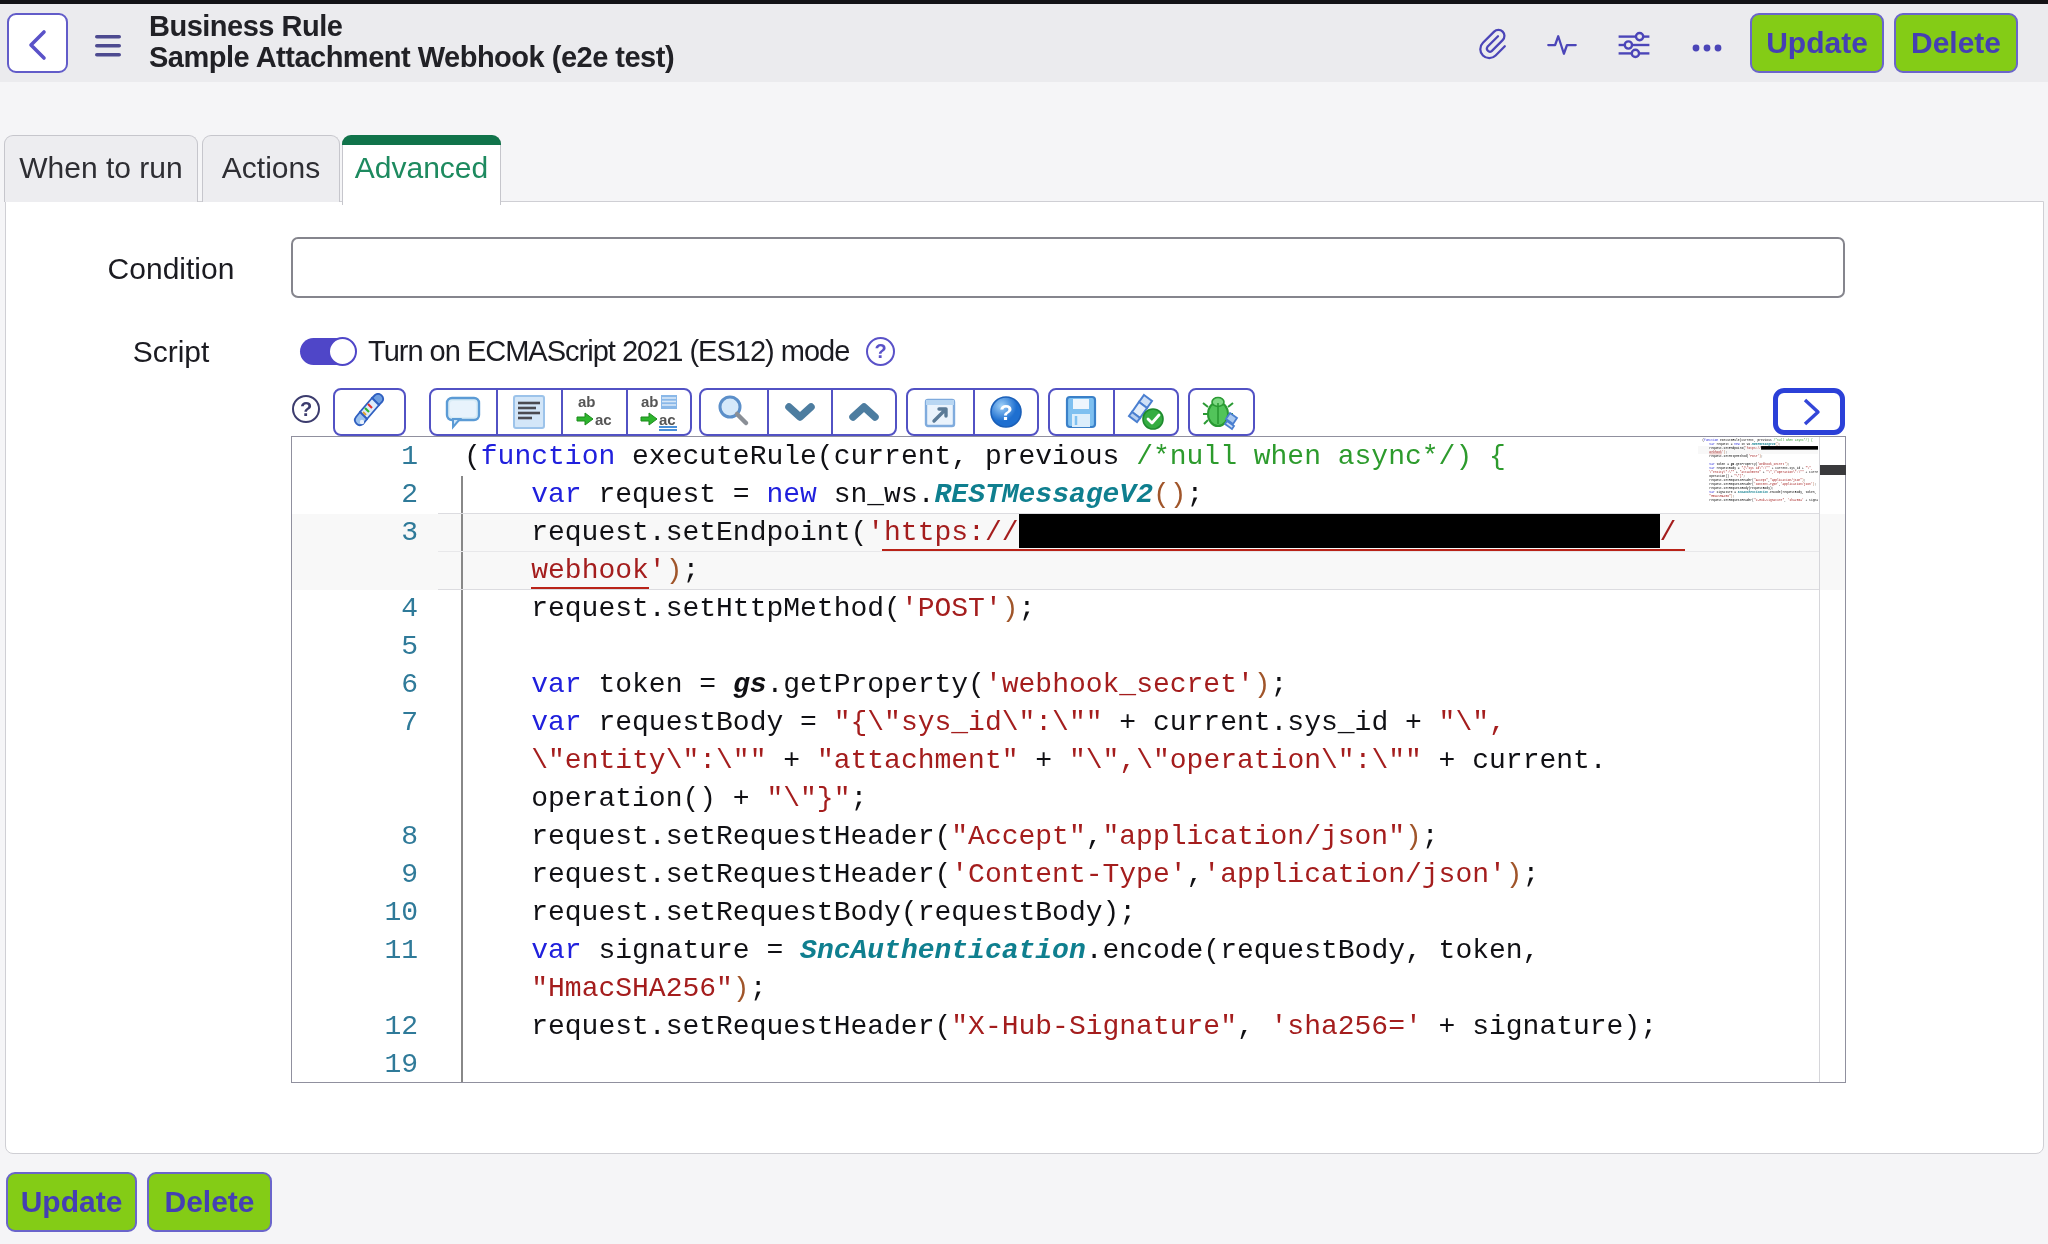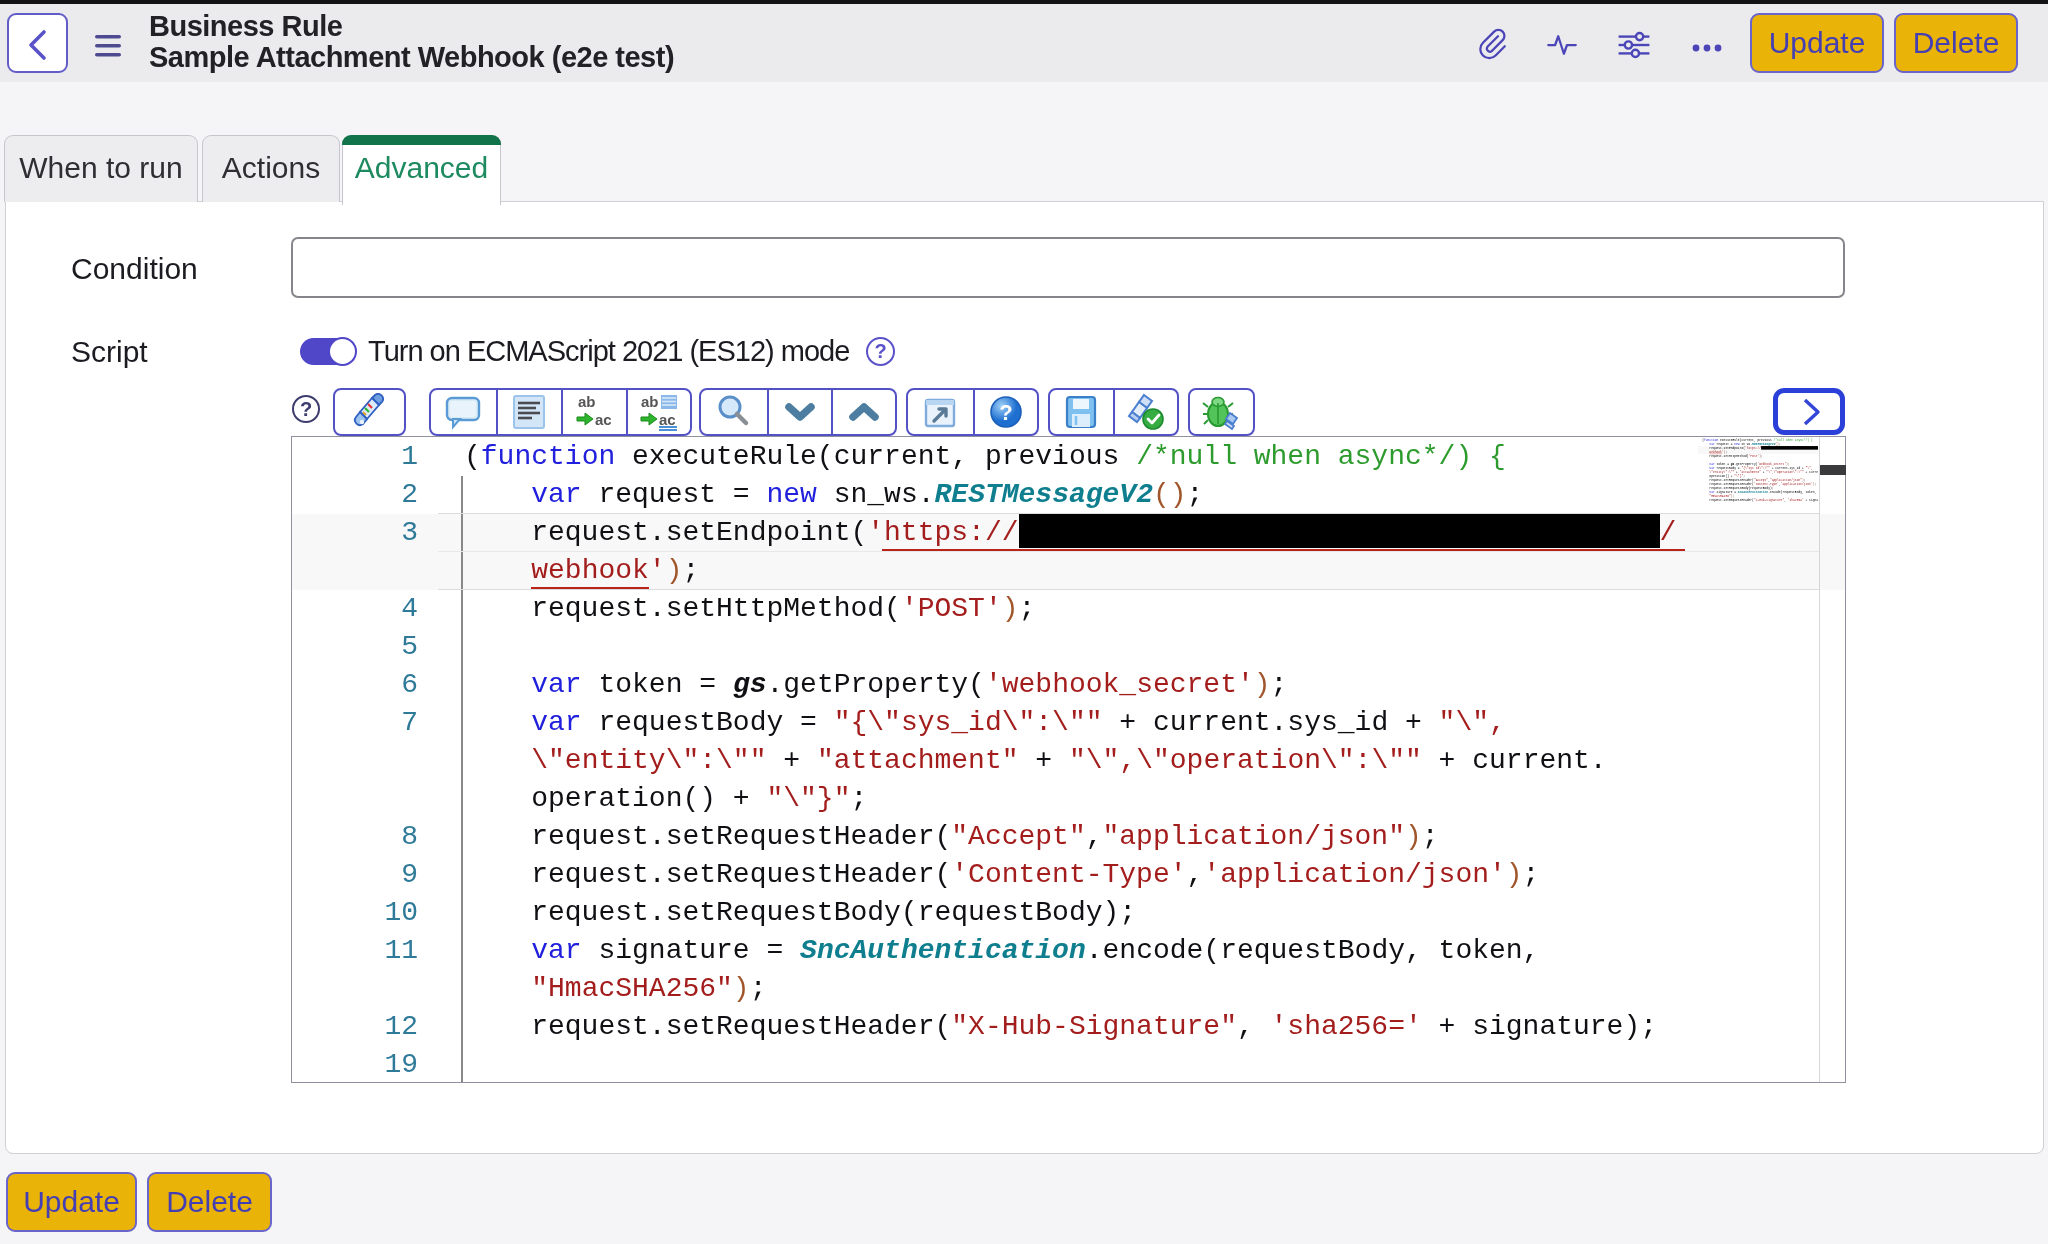--- a/index.html
+++ b/index.html
@@ -5,32 +5,32 @@
 *{margin:0;padding:0;box-sizing:border-box}
 html,body{width:2048px;height:1244px;font-family:"Liberation Sans",sans-serif;background:#f5f5f7;overflow:hidden;position:relative}
 #topstrip{position:absolute;left:0;top:0;width:2048px;height:4px;background:#131316}
 #header{position:absolute;left:0;top:4px;width:2048px;height:78px;background:#ebebee}
 #backbtn{position:absolute;left:7px;top:13px;width:61px;height:60px;background:#fff;border:2px solid #625cc9;border-radius:9px}
 #backbtn svg{position:absolute;left:14px;top:13px}
 #hamb{position:absolute;left:95px;top:33px}
 #title{position:absolute;left:149px;top:11px;font-size:29px;font-weight:bold;color:#212126;line-height:31px;letter-spacing:-0.5px}
 .hicon{position:absolute;top:28px}
 #hdots{position:absolute;left:1692px;top:39px}
-.btn{position:absolute;background:#eab308;border:2px solid #6a65cb;border-radius:9px;color:#453fb4;font-size:30px;font-weight:normal;text-align:center}
+.btn{position:absolute;background:#84cc16;border:2px solid #6a65cb;border-radius:9px;color:#453fb4;font-size:30px;font-weight:bold;text-align:center}
 #hupdate{left:1750px;top:13px;width:134px;height:60px;line-height:56px}
 #hdelete{left:1894px;top:13px;width:124px;height:60px;line-height:56px}
 #bupdate{left:6px;top:1172px;width:131px;height:60px;line-height:56px}
 #bdelete{left:147px;top:1172px;width:125px;height:60px;line-height:56px}
 #panel{position:absolute;left:5px;top:201px;width:2039px;height:953px;background:#fff;border:1px solid #cfcfd4;border-radius:0 0 8px 8px}
 .tab{position:absolute;top:135px;height:67px;background:#ededf0;border:1px solid #c6c6cc;border-bottom:none;border-radius:9px 9px 0 0;font-size:30px;color:#2e2e33;text-align:center;line-height:64px}
 #tab1{left:4px;width:194px}
 #tab2{left:202px;width:138px}
 #tab3{left:342px;width:159px;background:#fff;height:70px;color:#1d8a5f;border-color:#c6c6cc;z-index:3}
 #tab3 .greenbar{position:absolute;left:-1px;top:-1px;width:159px;height:10px;background:#10734a;border-radius:9px 9px 0 0}
-.lbl{position:absolute;font-size:30px;color:#1b1b21;text-align:left;width:200px;left:71px}
+.lbl{position:absolute;font-size:30px;color:#1b1b21;text-align:center;width:200px;left:71px}
 #cond{position:absolute;left:291px;top:237px;width:1554px;height:61px;background:#fff;border:2px solid #85858d;border-radius:7px}
 #toggle{position:absolute;left:300px;top:338px;width:55px;height:27px;background:#4f46c8;border-radius:14px}
 #toggle .knob{position:absolute;left:28px;top:-1px;width:29px;height:29px;background:#fff;border:2px solid #4f46c8;border-radius:50%}
 #scrtxt{position:absolute;left:368px;top:335px;font-size:29px;letter-spacing:-1px;color:#1b1b21}
 .helpc{position:absolute;width:29px;height:29px;border:2.5px solid #5a52c8;border-radius:50%;color:#5a52c8;font-size:20px;font-weight:bold;text-align:center;line-height:25px}
 #help1{left:866px;top:337px}
 #qleft{position:absolute;left:292px;top:395px;width:28px;height:28px;border:2.5px solid #3c3c6e;border-radius:50%;color:#3c3c6e;font-size:20px;font-weight:bold;text-align:center;line-height:24px}
 .tgrp{position:absolute;top:388px;height:48px;background:#fff;border:2px solid #5252c4;border-radius:8px;display:flex}
 .tcell{height:100%;border-left:2px solid #5252c4;display:flex;align-items:center;justify-content:center}
 .tcell:first-child{border-left:none}

